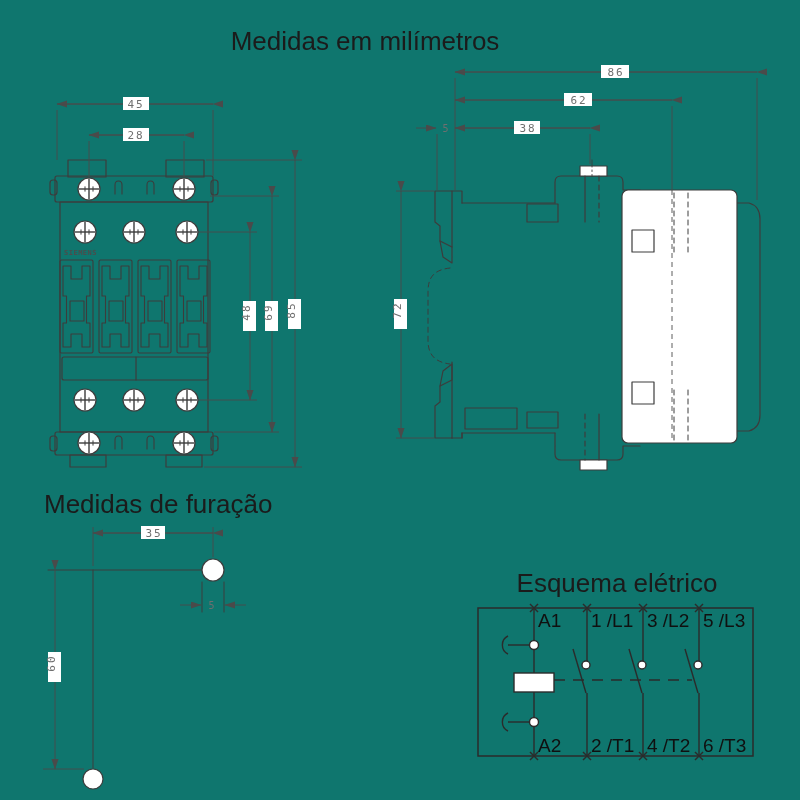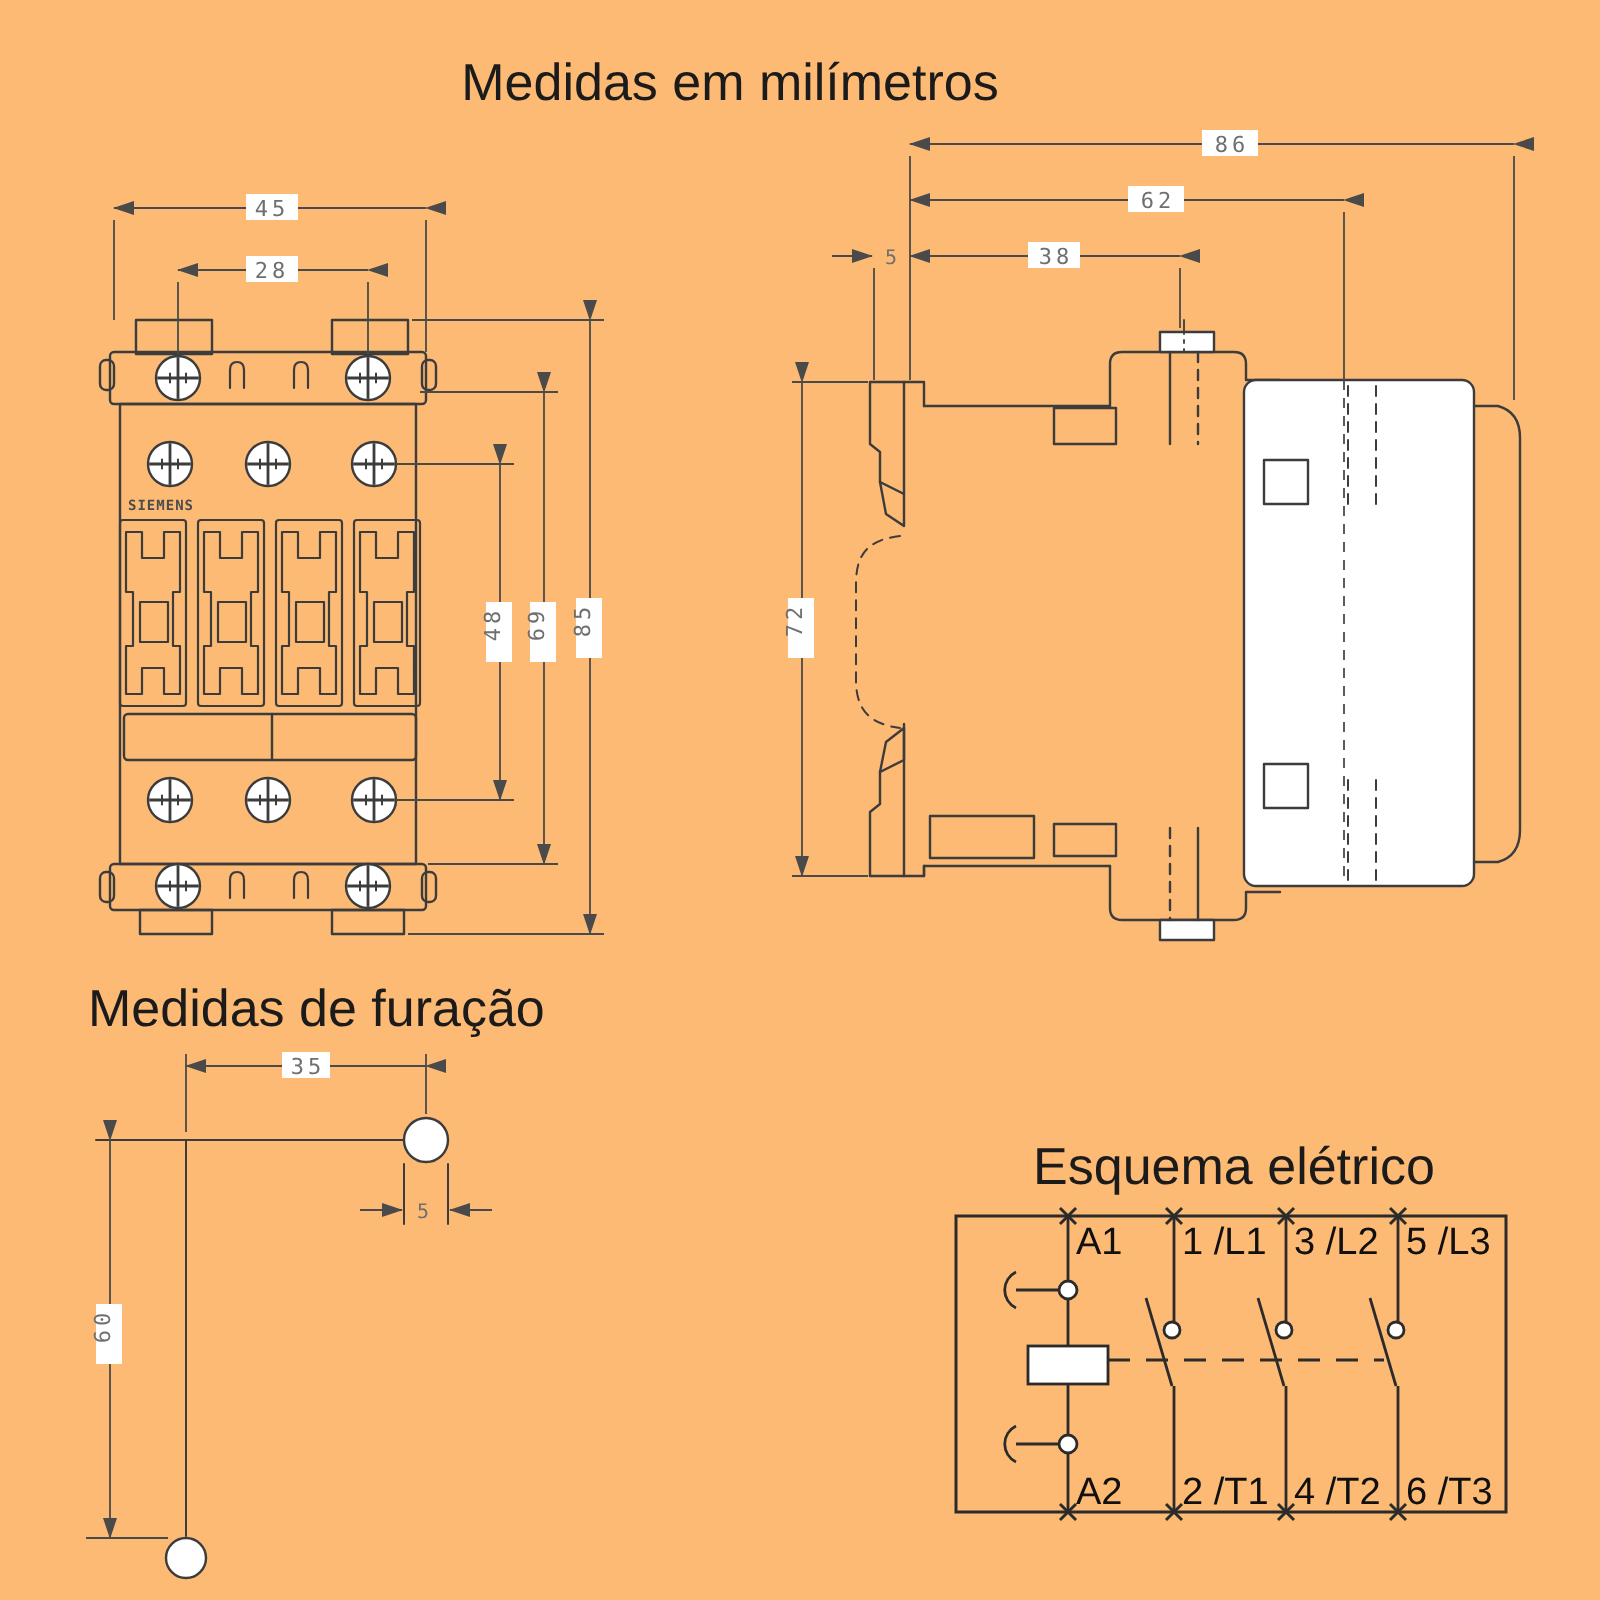--- a/index.html
+++ b/index.html
@@ -1,16 +1,16 @@
 <!DOCTYPE html>
 <html><head>
 <meta charset="utf-8">
 <style>
   html,body{margin:0;padding:0;background:#ffffff;}
-  .stage{width:800px;height:800px;position:relative;background:#fdba74;margin:0 auto;}
+  .stage{width:800px;height:800px;position:relative;background:#0f766e;margin:0 auto;}
   svg{display:block;}
   text{user-select:none;}
   .title-txt{font-family:"Liberation Sans",sans-serif;font-size:26px;fill:#1b1b1b;}
   .dim-txt{font-family:"DejaVu Sans Mono",monospace;font-size:11px;letter-spacing:2px;}
   .dim-txt-s{font-family:"DejaVu Sans Mono",monospace;font-size:10px;letter-spacing:1px;}
   .brand-txt{font-family:"DejaVu Sans Mono",monospace;font-size:7px;font-weight:bold;letter-spacing:.5px;}
   .sch-txt{font-family:"Liberation Sans",sans-serif;font-size:19px;fill:#101010;}
   .obj{stroke-width:1.2;fill:none;stroke-linejoin:round;stroke-linecap:round;}
   .dimline{stroke-width:0.9;fill:none;}
   .dash{stroke-dasharray:5 4;}

